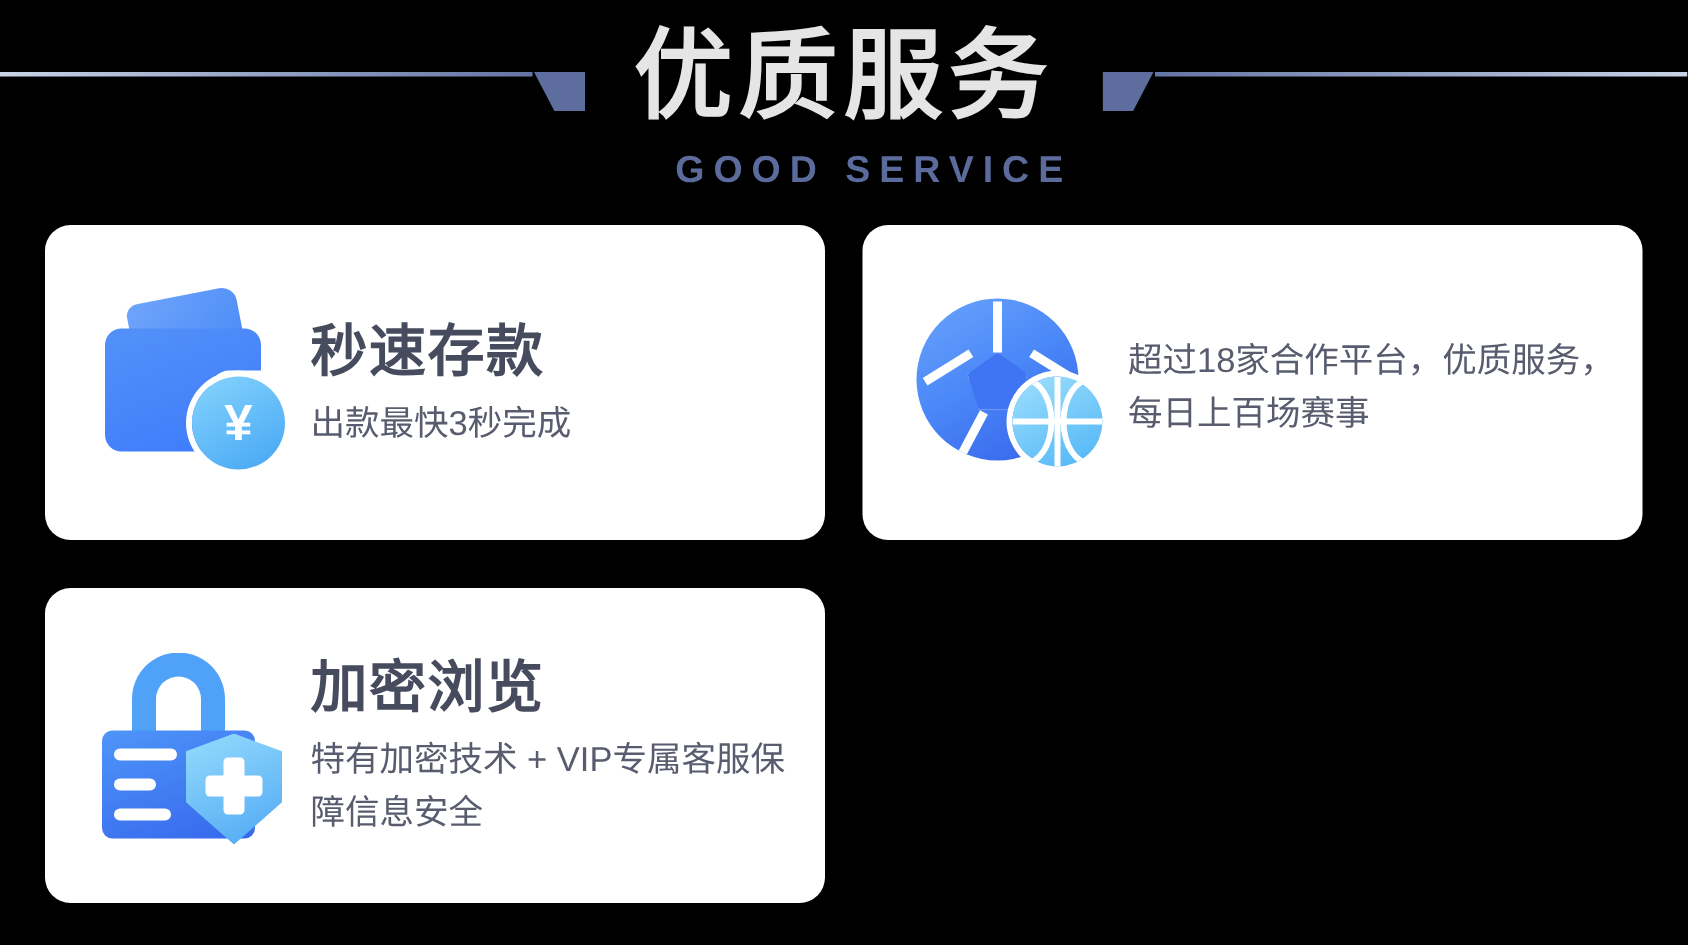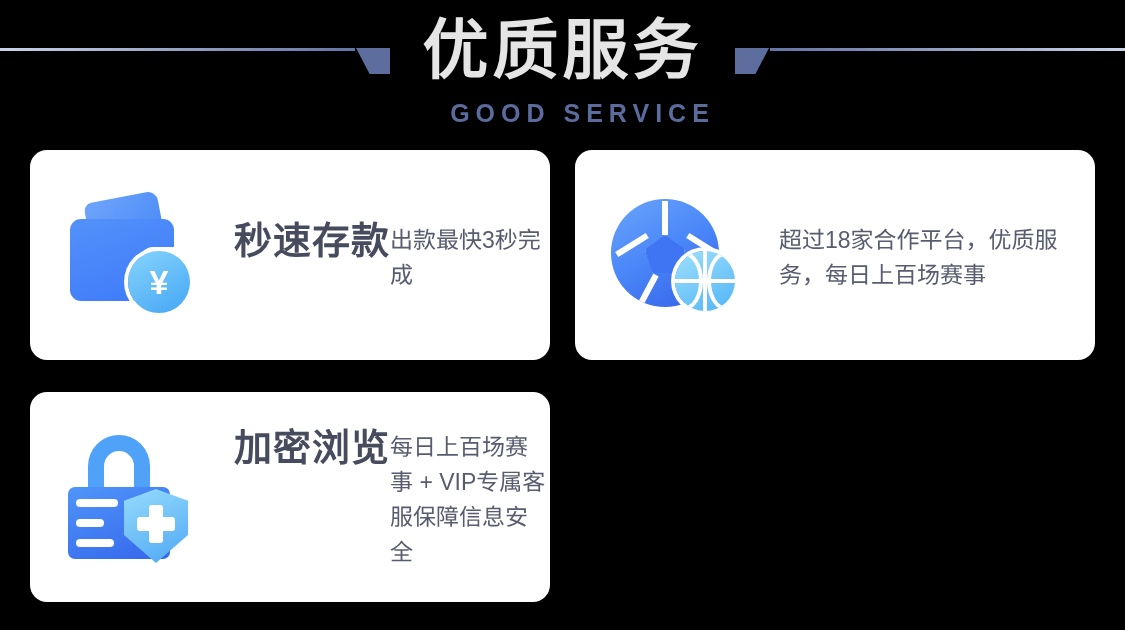--- a/index.html
+++ b/index.html
@@ -108,23 +108,23 @@
     box-sizing: border-box;
     overflow: hidden;
   }
   .card-icon {
     width: 132px;
     height: 132px;
     flex: 0 0 132px;
     position: relative;
   }
   .card-text {
-    margin-left: 40px;
+    margin-left: 13px;
     display: flex;
-    flex-direction: row;
+    flex-direction: column;
     justify-content: center;
   }
   .card-title {
     font-size: 38px;
     font-weight: 700;
     color: #474b5e;
     line-height: 48px;
     letter-spacing: 1px;
     white-space: nowrap;
   }
@@ -410,18 +410,18 @@
       <div class="ico-lock-shackle"></div>
       <div class="ico-lock-body">
         <div class="bar b1"></div>
         <div class="bar b2"></div>
         <div class="bar b3"></div>
       </div>
       <div class="ico-shield"></div>
     </div>
     <div class="card-text">
       <div class="card-title">加密浏览</div>
-      <div class="card-desc">每日上百场赛事 + VIP专属客服保障信息安全</div>
+      <div class="card-desc">特有加密技术 + VIP专属客服保障信息安全</div>
     </div>
   </div>
 
 
 </div>
 
 </body></html>

